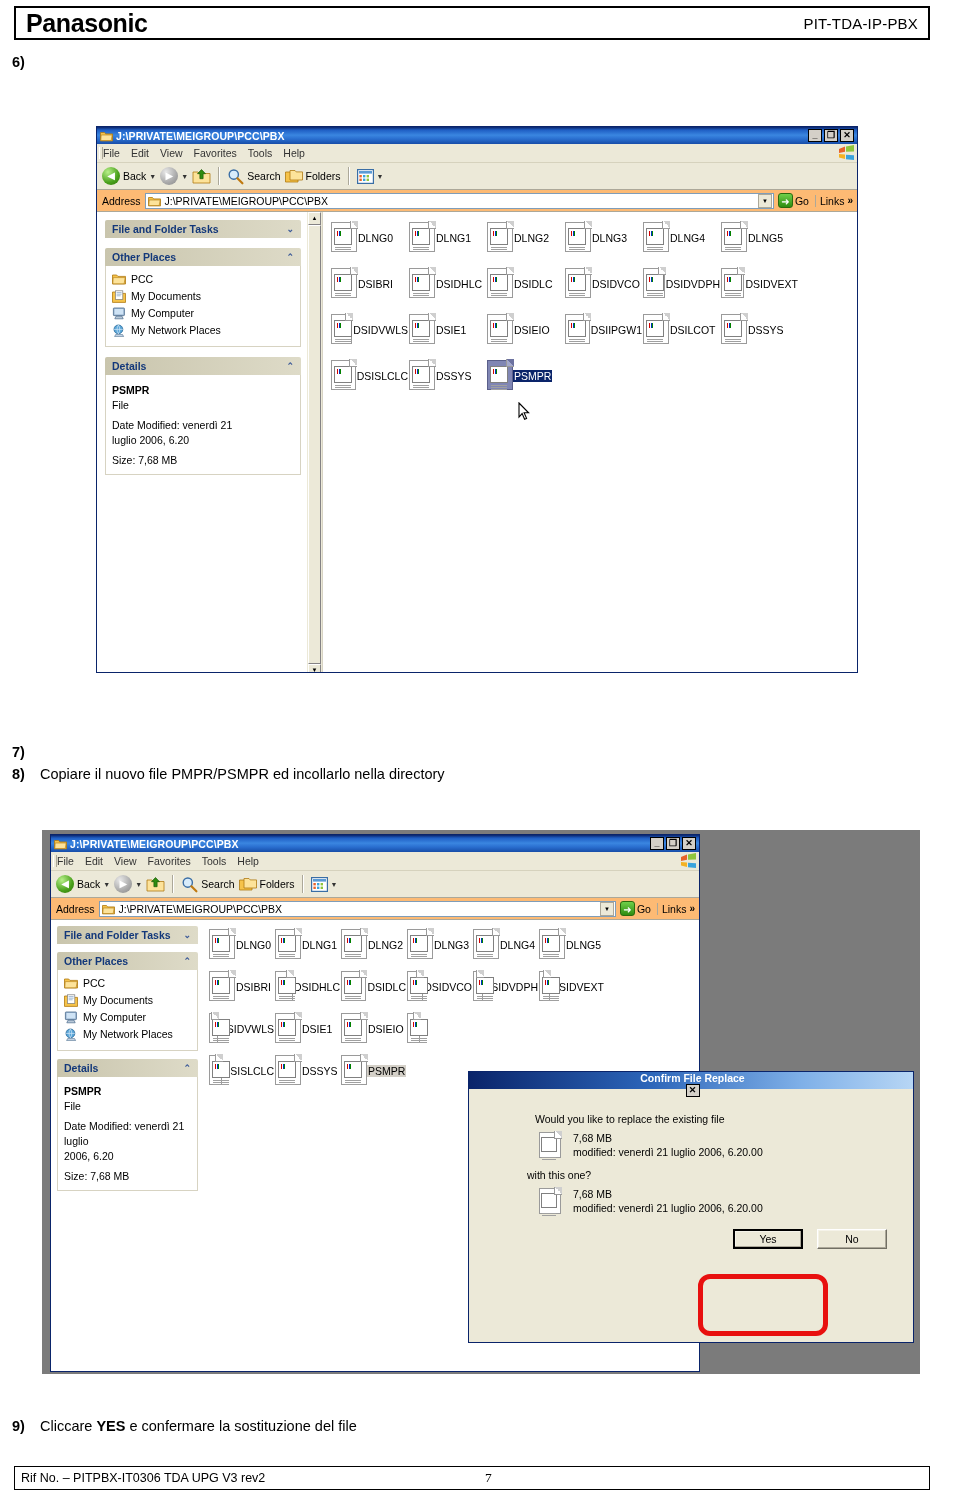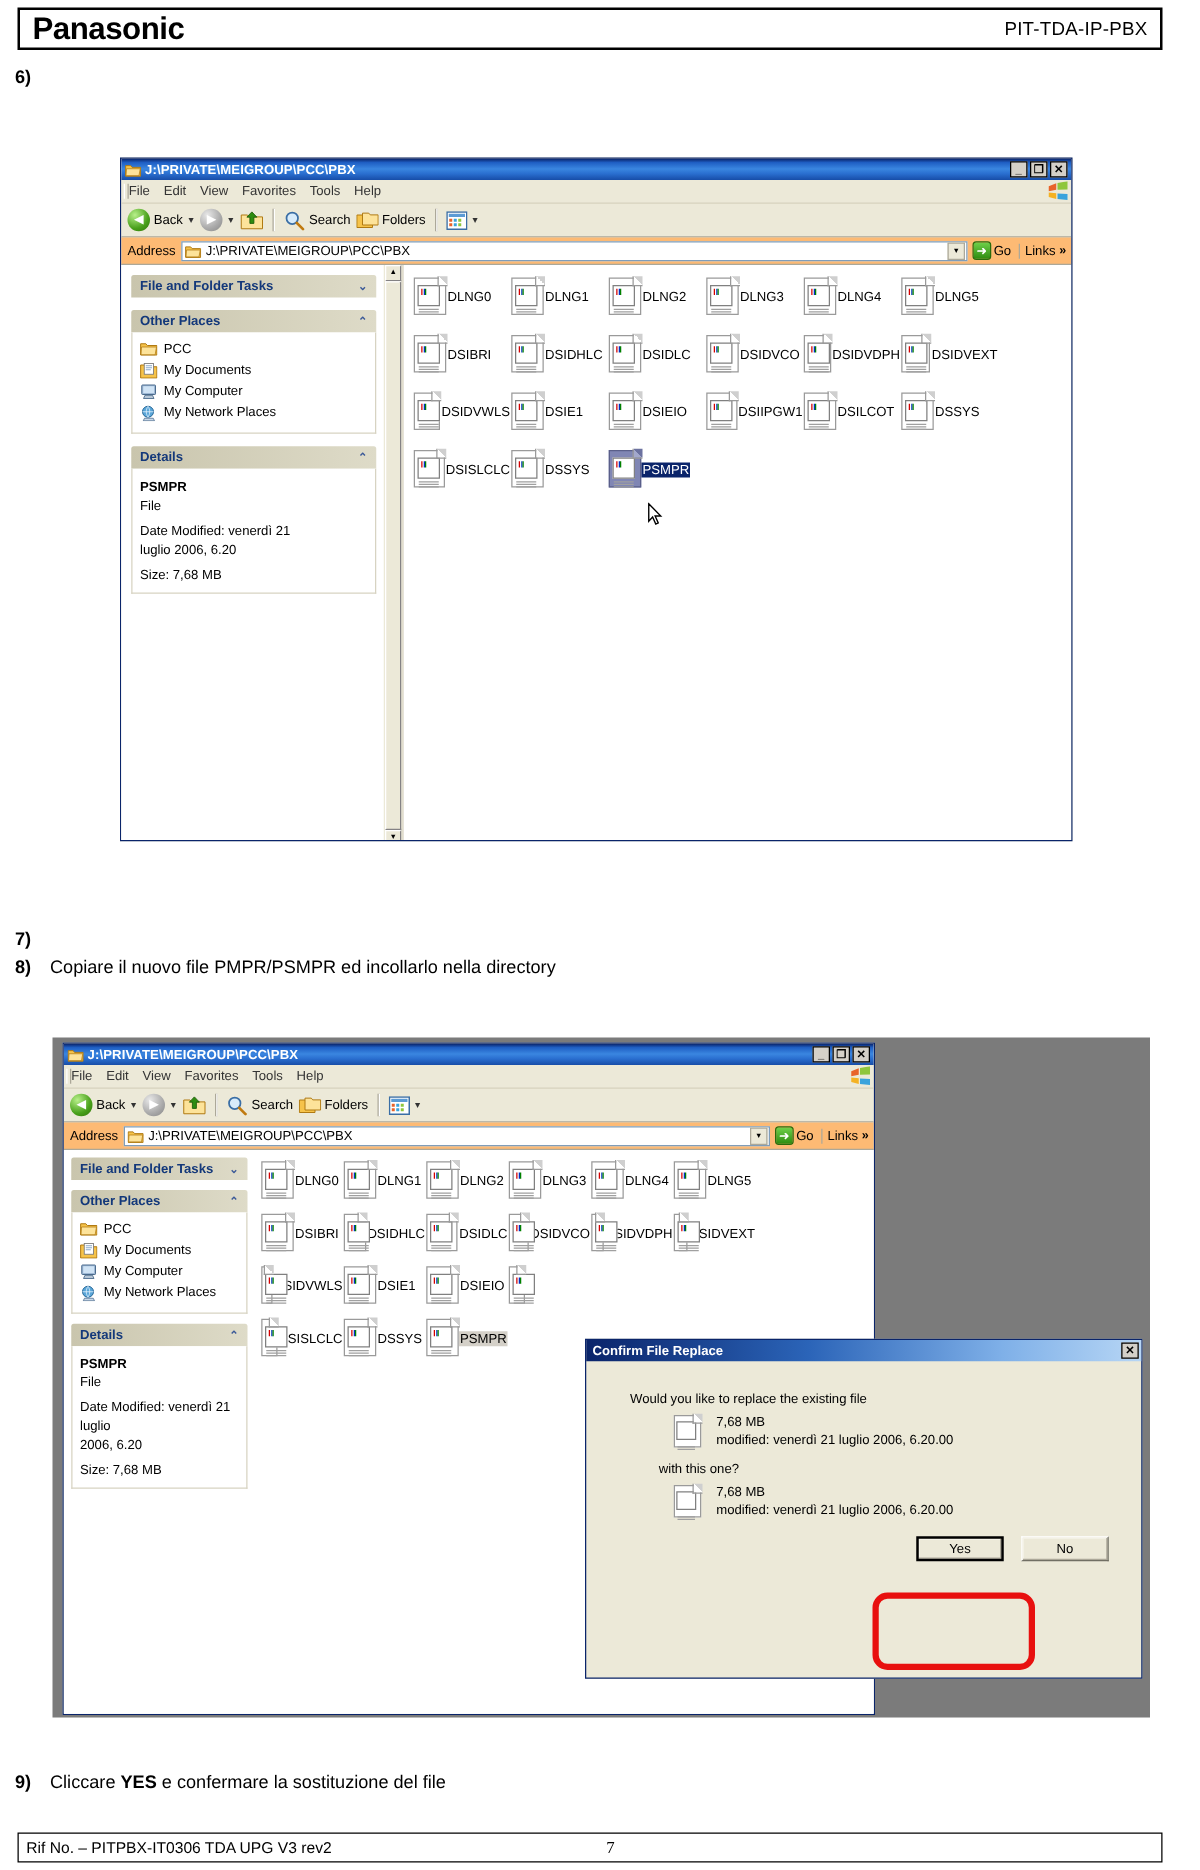--- a/index.html
+++ b/index.html
@@ -165,28 +165,28 @@
   .desktop{position:absolute;background:#7b7b7b;}
 
   
   .dlg{
     position:absolute;background:#ece9d8;border:1px solid #0a246a;
     box-sizing:border-box;font-size:10.5px;
   }
   .dlg-title{
     height:17px;display:flex;align-items:center;justify-content:space-between;
     background:linear-gradient(to right,#0a246a 0%,#2b64b8 40%,#7fb0e8 75%,#b7d6f5 100%);
-    color:#fff;font-weight:bold;font-size:10.5px;padding:0 2px 0 5px;
+    color:#fff;font-weight:bold;font-size:10.5px;padding:0 2px 0 5px;flex-direction:column;
   }
   .dlg-x{width:14px;height:13px;background:#d4d0c8;border:1px solid #000;
     font-size:9px;line-height:11px;text-align:center;color:#000;font-weight:bold;box-sizing:border-box;}
   .dlg-body{padding:10px 12px 8px 12px;position:relative;}
   .dlg-row1{display:flex;align-items:flex-start;gap:10px;}
   .copyicon{width:30px;height:26px;position:relative;flex:0 0 30px;margin-left:4px;}
-  .dlg-q{margin:14px 0 0 23px;}
+  .dlg-q{margin:14px 0 0 54px;}
   .dlg-file{display:flex;align-items:center;gap:12px;margin:6px 0 0 58px;}
   .dlg-file .meta{line-height:14px;}
   .dlg-with{margin:10px 0 0 46px;}
   .dlg-btns{display:flex;justify-content:flex-end;gap:14px;padding:0 14px 0 0;margin-top:14px;}
   .btn{
     min-width:70px;height:20px;background:#ece9d8;
     border:1px solid #fff;border-right-color:#716f64;border-bottom-color:#716f64;
     box-shadow:inset -1px -1px 0 #aca899, inset 1px 1px 0 #f5f3e9;
     font-size:10.5px;text-align:center;line-height:18px;box-sizing:border-box;
   }

